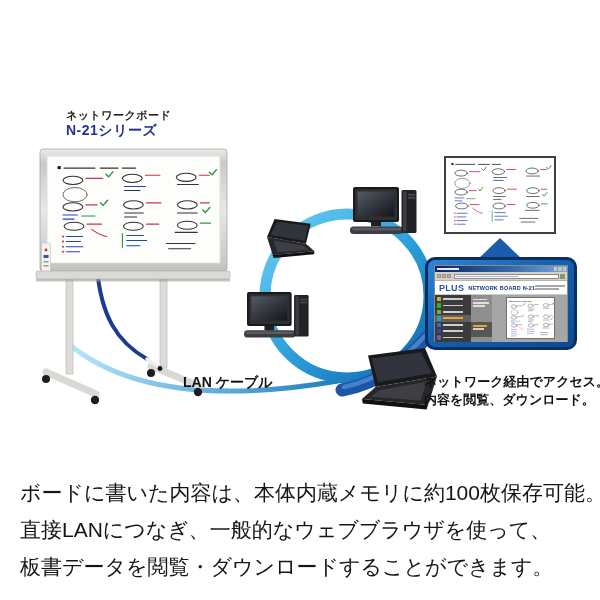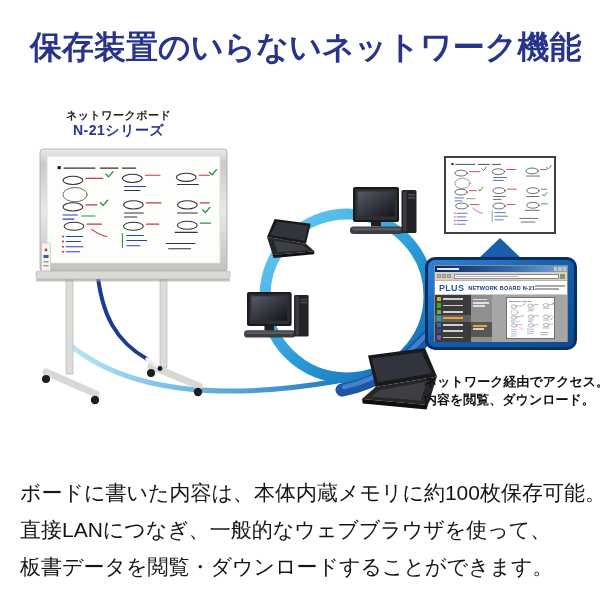--- a/index.html
+++ b/index.html
@@ -3,21 +3,21 @@
 <meta charset="utf-8">
 <style>
   html,body{margin:0;padding:0;background:#fff;}
   body{width:600px;height:600px;overflow:hidden;font-family:"Liberation Sans","DejaVu Sans",sans-serif;}
   .stage{position:relative;width:600px;height:600px;background:#fff;}
   svg.diagram{position:absolute;left:0;top:0;}
 
   .title{position:absolute;left:30px;top:26px;font-size:32px;font-weight:800;
          color:var(--title_blue,#27348b);white-space:nowrap;}
 
-  .prod-label{position:absolute;left:66px;top:109px;line-height:1.15;text-align:center;}
+  .prod-label{position:absolute;left:66px;top:109px;line-height:1.15;}
   .prod-cat{font-size:11px;font-weight:700;color:#222;letter-spacing:0.5px;}
   .prod-series{font-size:14px;font-weight:800;color:var(--title_blue,#1c3691);letter-spacing:0.5px;}
 
   .lan-text{position:absolute;left:312px;top:267px;font-size:42px;font-weight:800;
             color:var(--lan_blue,#1d6fba);letter-spacing:1px;}
   .cable-label{position:absolute;left:183px;top:374px;font-size:14px;font-weight:800;color:#111;}
   .access-note{position:absolute;left:424px;top:373px;font-size:13px;font-weight:800;color:#111;
                line-height:18px;white-space:nowrap;}
   .desc{position:absolute;left:20px;top:474px;font-size:21px;color:#151515;line-height:37px;
         font-weight:500;white-space:nowrap;}
@@ -207,27 +207,27 @@
     </g>
 
     <use href="#pc-laptop" transform="translate(267,219) scale(0.95)"></use>
     <use href="#pc-desktop" transform="translate(353,187)"></use>
     <use href="#pc-desktop" transform="translate(247,292) scale(0.97)"></use>
     <use href="#pc-laptop" transform="translate(437,348) scale(-1.5,1.5)"></use>
 
     <polygon points="500,238 524,261 510,261 510,282 490,282 490,261 476,261" fill="#1b5cad"></polygon>
   </svg>
 
-  <div class="title">保存装置のいらないネットワーク機能</div>
 
   <div class="prod-label">
     <div class="prod-cat">ネットワークボード</div>
     <div class="prod-series">N-21シリーズ</div>
   </div>
 
+  <div class="cable-label">LAN ケーブル</div>
 
   <div class="mini-board">
     <svg width="104" height="70">
         <use href="#scribble" transform="scale(0.69,0.73)"></use>
       </svg>
   </div>
 
   <div class="bezel">
     <div class="bwin">
       <div class="btitle">

